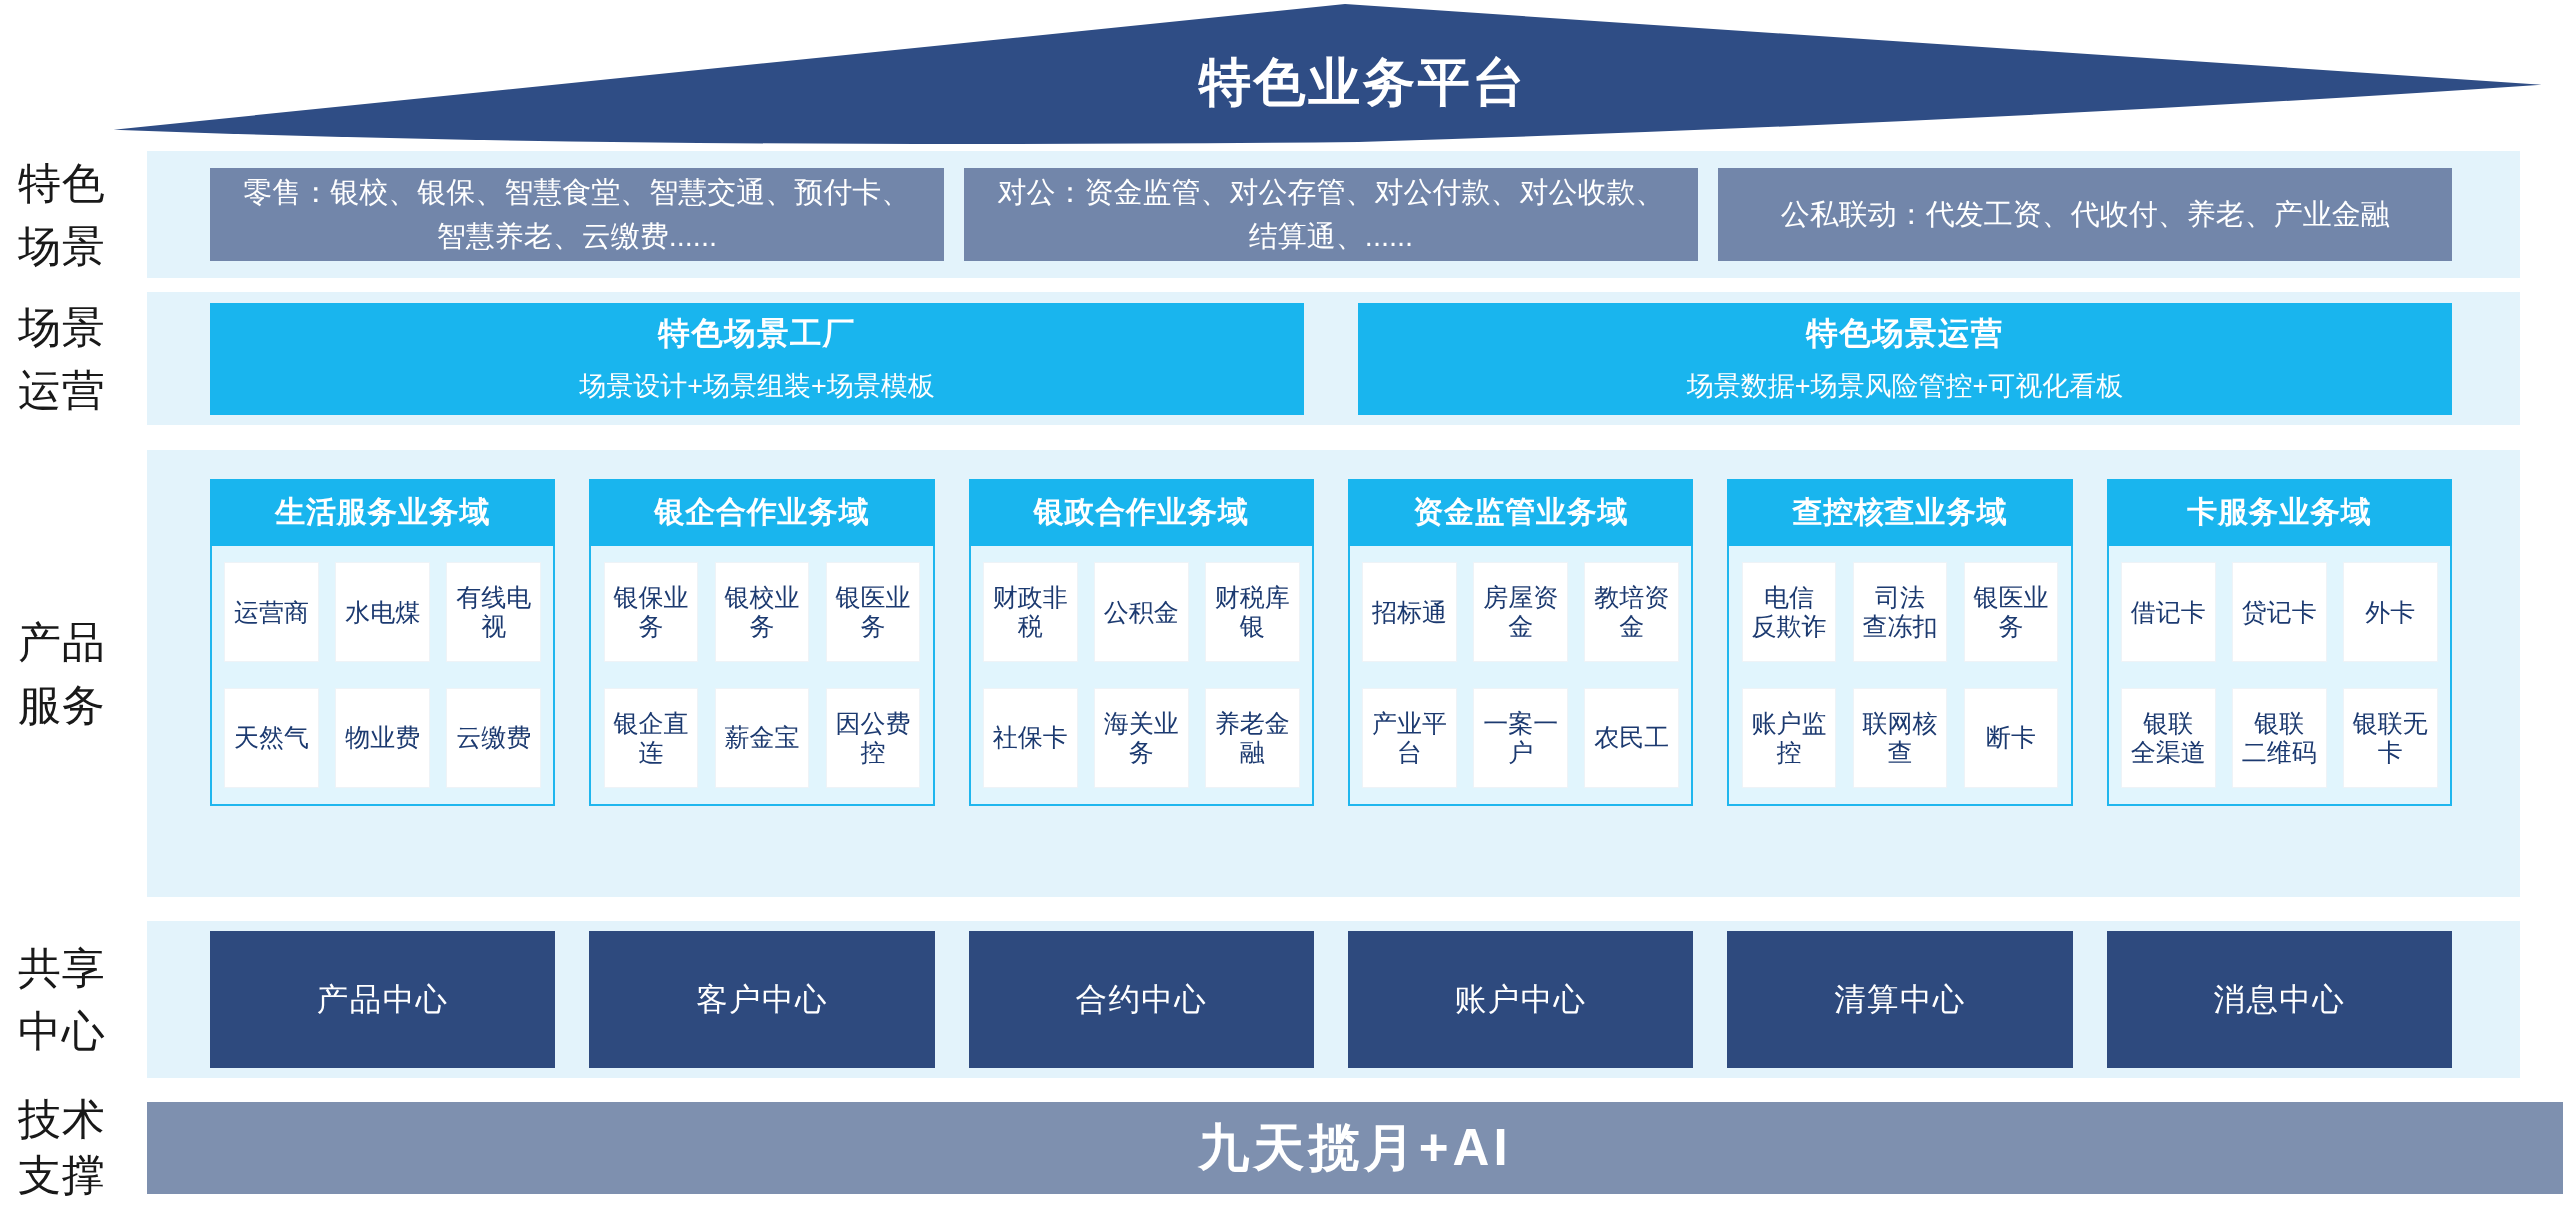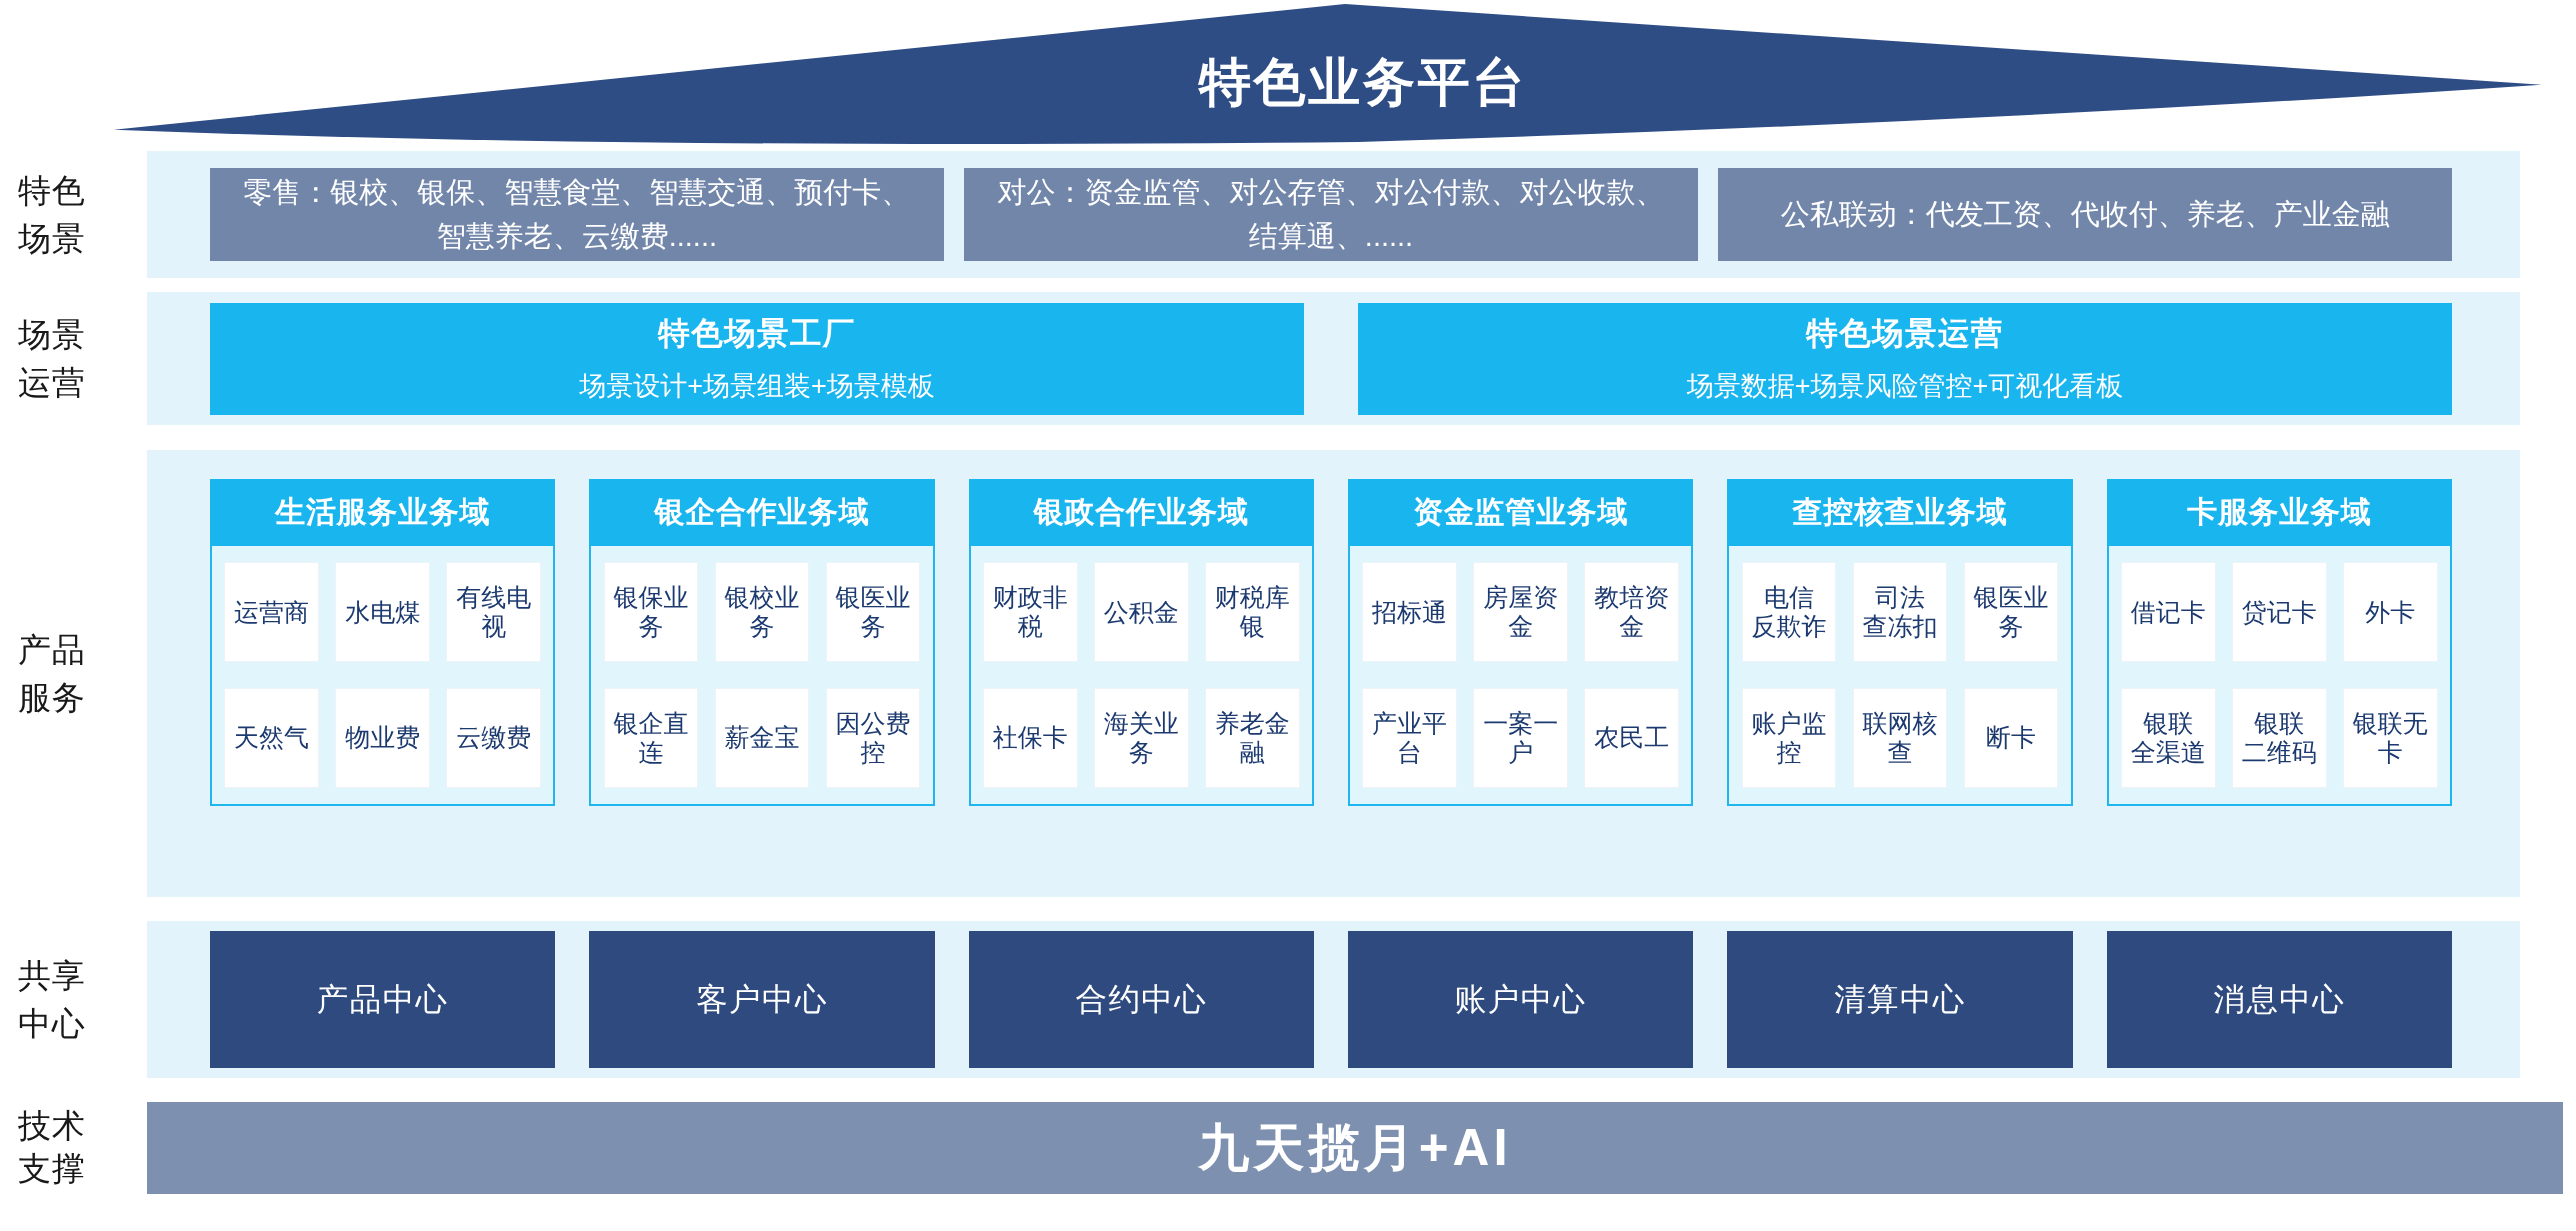--- a/index.html
+++ b/index.html
@@ -9,21 +9,21 @@
   }
   
   .roof-svg{position:absolute;top:0;left:0;display:block;}
   .roof-title{
     position:absolute;top:48px;left:1363px;transform:translateX(-50%);
     font-size:52px;font-weight:bold;color:#ffffff;letter-spacing:2.7px;white-space:nowrap;
   }
   
   .side-label{
     position:absolute;left:0;width:147px;box-sizing:border-box;padding-left:18px;
-    display:flex;align-items:center;font-size:33px;line-height:1.45;color:#191919;
+    display:flex;align-items:center;font-size:43px;line-height:1.45;color:#191919;
     font-weight:500;white-space:pre-line;letter-spacing:0.7px;
   }
   #label-scenario{top:151px;height:127px;}
   #label-operation{top:292px;height:133px;}
   #label-products{top:450px;height:447px;}
   #label-shared{top:921px;height:157px;}
   #label-tech{top:1102px;height:92px;line-height:1.3;}
   
   .band{
     position:absolute;left:147px;width:2373px;background:#e3f3fb;box-sizing:border-box;

